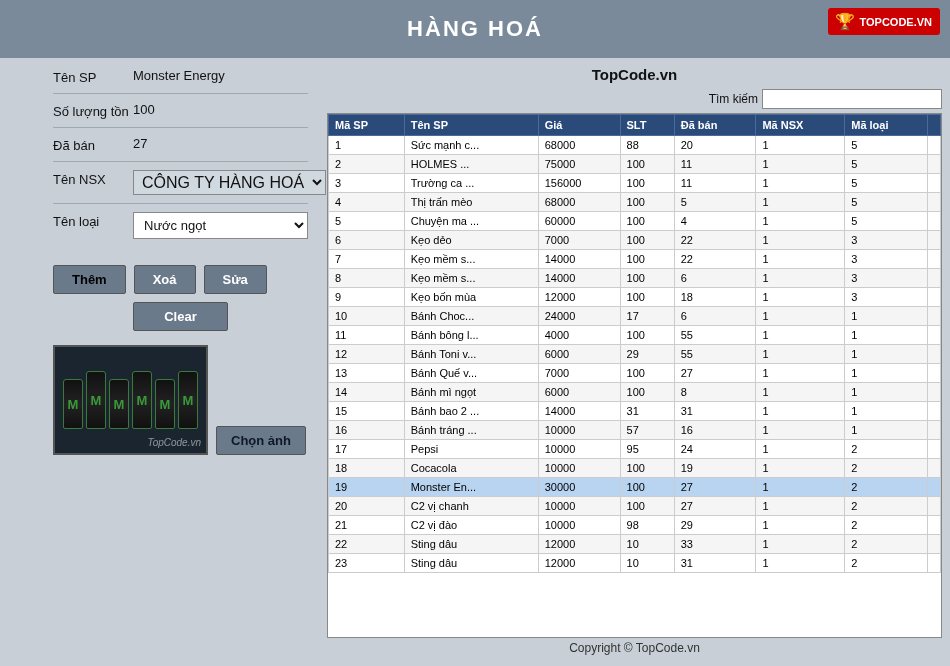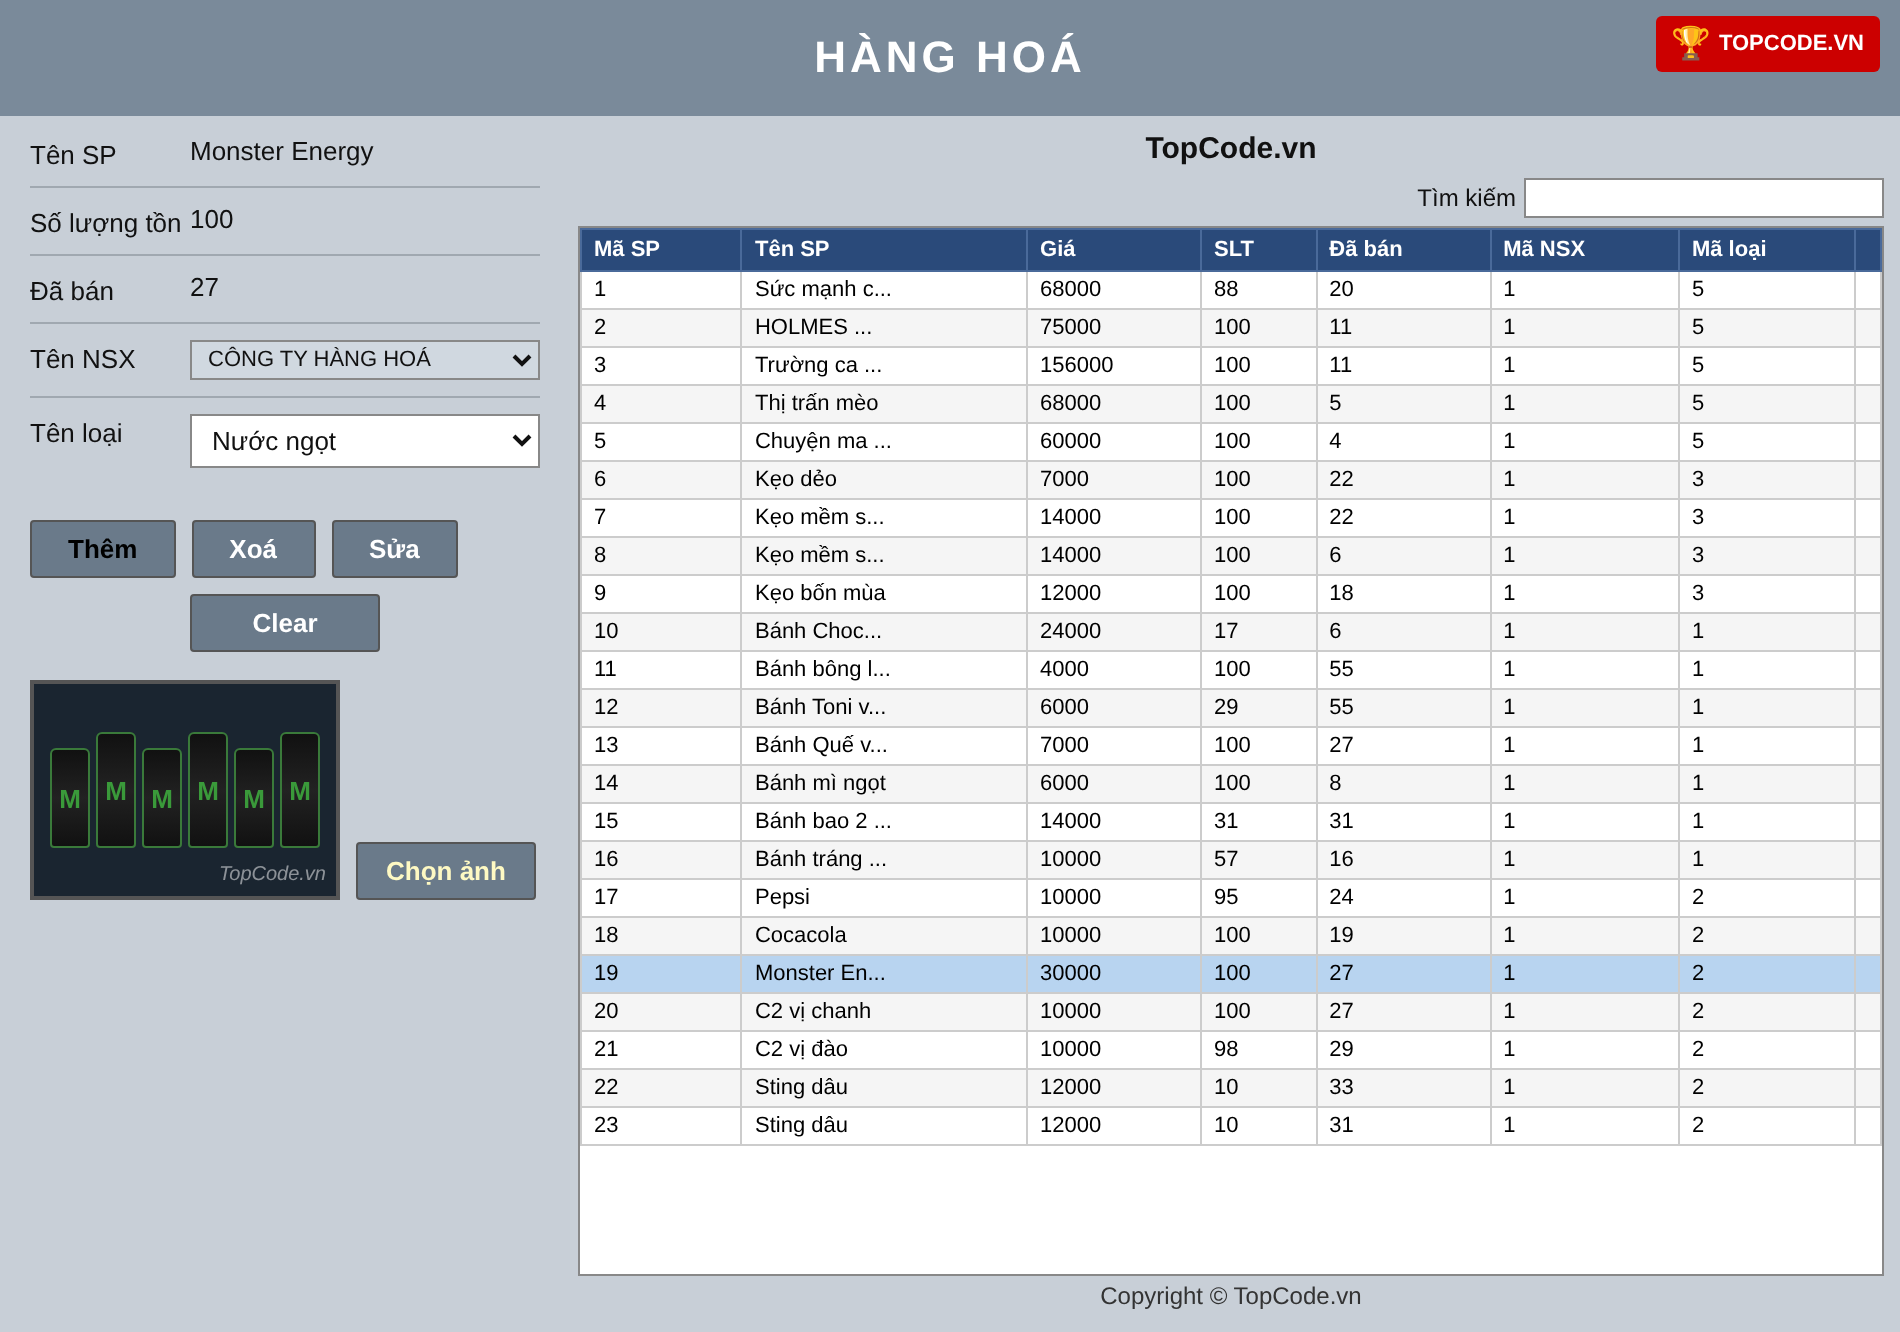--- a/index.html
+++ b/index.html
@@ -43,20 +43,21 @@
     }
     .logo-icon {
       font-size: 16px;
     }
 
     
     .main-content {
       display: flex;
       height: calc(666px - 58px);
       background: #c8cfd7;
+      padding-left: 38px;
     }
 
     
     .left-panel {
       width: 285px;
       min-width: 285px;
       padding: 10px 15px;
       display: flex;
       flex-direction: column;
       gap: 0;
@@ -77,21 +78,21 @@
       padding-top: 2px;
     }
     .field-value {
       font-size: 13px;
       color: #111;
     }
 
     .nsx-dropdown {
       width: 201px;
       padding: 2px 4px;
-      font-size: 11px;
+      font-size: 16px;
       background: #d0d8e0;
       border: 1px solid #888;
       color: #111;
     }
     .loai-dropdown {
       width: 185px;
       padding: 4px 6px;
       font-size: 13px;
       background: #fff;
       border: 1px solid #888;
@@ -163,21 +164,21 @@
       align-items: flex-end;
       gap: 3px;
       padding: 5px;
     }
 
     .btn-chon-anh {
       padding: 6px 14px;
       font-size: 13px;
       font-weight: bold;
       background: #6a7a8a;
-      color: #fef9c3;
+      color: #0f172a;
       border: 1px solid #555;
       cursor: pointer;
       border-radius: 2px;
       align-self: flex-end;
     }
 
     
     .right-panel {
       flex: 1;
       padding: 8px 8px 8px 4px;

